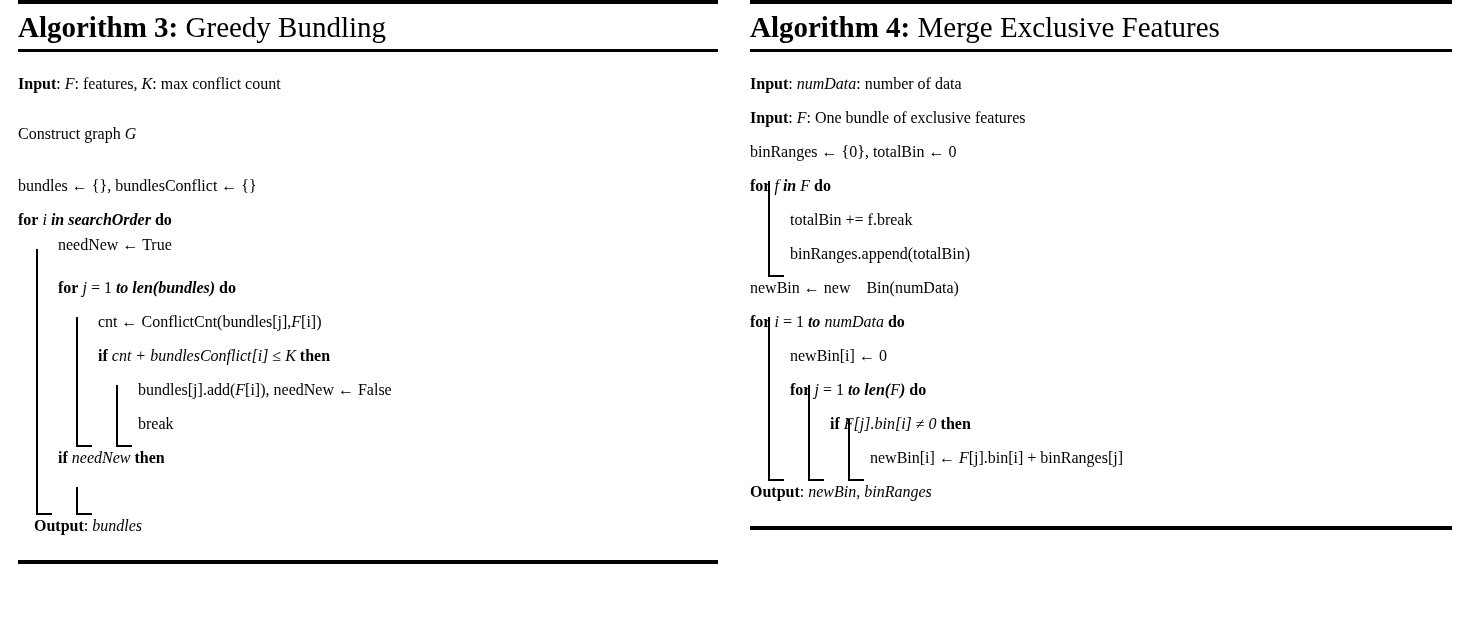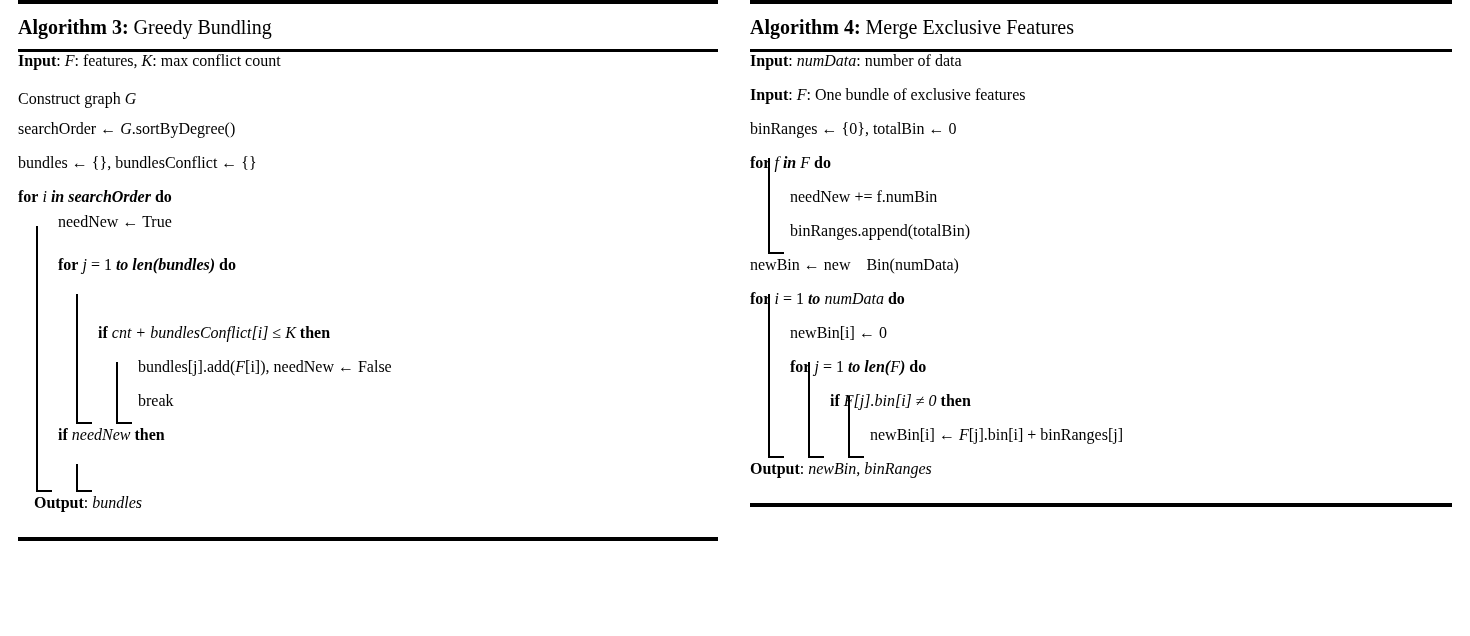--- a/index.html
+++ b/index.html
@@ -6,24 +6,24 @@
   body{width:1470px;height:636px;font-family:"Liberation Serif","DejaVu Serif",serif;color:#000;overflow:hidden;}
   .page{position:relative;width:1470px;height:636px;}
   .algo{position:absolute;top:0;}
   .algo.left{left:18px;width:700px;}
   .algo.right{left:750px;width:702px;}
 
   .rule-thick{border-top:4px solid #000;height:0;}
   .rule-med{border-top:3px solid #000;height:0;}
   .rule-bot{border-top:4px solid #000;height:0;}
 
-  .title{font-size:20px;line-height:40px;padding:3px 0 2px 0;white-space:nowrap;}
+  .title{font-size:29px;line-height:40px;padding:3px 0 2px 0;white-space:nowrap;}
   .title b{font-weight:bold;}
 
-  .body{padding-top:5px;}
+  .body{padding-top:5px;margin-top:23px;}
   .ln{position:absolute;top:0;white-space:nowrap;}
 
   
   .rail{position:absolute;width:0;border-left:2px solid #000;}
   .rail:after{content:"";position:absolute;left:-2px;bottom:0;width:16px;border-bottom:2px solid #000;}
 
   b{font-weight:bold;}
   i{font-style:italic;}
   .bi{font-weight:bold;font-style:italic;}
   .mi{font-style:italic;font-family:"Liberation Serif","DejaVu Serif",serif;}
@@ -39,26 +39,26 @@
       <b>Algorithm 3:</b>
       <span>Greedy Bundling</span>
     </div>
     <div class="rule-med"></div>
     <div class="body" style="position: relative; height: 480px;">
         <div class="rail" style="left: 18px; top: 174px; height: 266px;"></div>
         <div class="rail" style="left: 58px; top: 242px; height: 130px;"></div>
         <div class="rail" style="left: 98px; top: 310px; height: 62px;"></div>
         <div class="rail" style="left: 58px; top: 412px; height: 28px;"></div>
         <div class="ln" style="left: 0px; top: 0px;"><b>Input</b>: <i>F</i>: features, <i>K</i>: max conflict count</div>
-        <div class="ln" style="left: 0px; top: 38px;">Construct graph <i>G</i></div>
-        <div class="ln" style="left: 0px; top: 68px;">searchOrder ← <i>G</i>.sortByDegree()</div>
+        <div class="ln" style="left: 0px; top: 50px;">Construct graph <i>G</i></div>
         <div class="ln" style="left: 0px; top: 102px;">bundles ← {}, bundlesConflict ← {}</div>
         <div class="ln" style="left: 0px; top: 136px;"><b>for</b> <i>i</i> <span class="bi">in searchOrder</span> <b>do</b></div>
         <div class="ln" style="left: 40px; top: 161px;">needNew ← True</div>
         <div class="ln" style="left: 40px; top: 204px;"><b>for</b> <i>j</i> = 1 <span class="bi">to len(bundles)</span> <b>do</b></div>
+        <div class="ln" style="left: 80px; top: 238px;">cnt ← ConflictCnt(bundles[j],<i>F</i>[i])</div>
         <div class="ln" style="left: 80px; top: 272px;"><b>if</b> <i>cnt + bundlesConflict[i]</i> ≤ <i>K</i> <b>then</b></div>
         <div class="ln" style="left: 120px; top: 306px;">bundles[j].add(<i>F</i>[i]), needNew ← False</div>
         <div class="ln" style="left: 120px; top: 340px;">break</div>
         <div class="ln" style="left: 40px; top: 374px;"><b>if</b> <i>needNew</i> <b>then</b></div>
         <div class="ln" style="left: 16px; top: 442px;"><b>Output</b>: <i>bundles</i></div>
       </div>
     <div class="rule-bot"></div>
   </div>
 
   <div class="algo right">
@@ -70,21 +70,21 @@
     <div class="rule-med"></div>
     <div class="body" style="position: relative; height: 446px;">
         <div class="rail" style="left: 18px; top: 106px; height: 96px;"></div>
         <div class="rail" style="left: 18px; top: 242px; height: 164px;"></div>
         <div class="rail" style="left: 58px; top: 310px; height: 96px;"></div>
         <div class="rail" style="left: 98px; top: 344px; height: 62px;"></div>
         <div class="ln" style="left: 0px; top: 0px;"><b>Input</b>: <span class="mi">numData</span>: number of data</div>
         <div class="ln" style="left: 0px; top: 34px;"><b>Input</b>: <i>F</i>: One bundle of exclusive features</div>
         <div class="ln" style="left: 0px; top: 68px;">binRanges ← {0}, totalBin ← 0</div>
         <div class="ln" style="left: 0px; top: 102px;"><b>for</b> <i>f</i> <span class="bi">in</span> <i>F</i> <b>do</b></div>
-        <div class="ln" style="left: 40px; top: 136px;">needNew += f.numBin</div>
+        <div class="ln" style="left: 40px; top: 136px;">totalBin += f.break</div>
         <div class="ln" style="left: 40px; top: 170px;">binRanges.append(totalBin)</div>
         <div class="ln" style="left: 0px; top: 204px;">newBin ← new<span class="sp"></span><span class="sp"></span>Bin(numData)</div>
         <div class="ln" style="left: 0px; top: 238px;"><b>for</b> <i>i</i> = 1 <span class="bi">to</span> <span class="mi">numData</span> <b>do</b></div>
         <div class="ln" style="left: 40px; top: 272px;">newBin[i] ← 0</div>
         <div class="ln" style="left: 40px; top: 306px;"><b>for</b> <i>j</i> = 1 <span class="bi">to len(</span><i>F</i><span class="bi">)</span> <b>do</b></div>
         <div class="ln" style="left: 80px; top: 340px;"><b>if</b> <i>F[j].bin[i]</i> ≠ <i>0</i> <b>then</b></div>
         <div class="ln" style="left: 120px; top: 374px;">newBin[i] ← <i>F</i>[j].bin[i] + binRanges[j]</div>
         <div class="ln" style="left: 0px; top: 408px;"><b>Output</b>: <span class="mi">newBin</span>, <span class="mi">binRanges</span></div>
       </div>
     <div class="rule-bot"></div>

